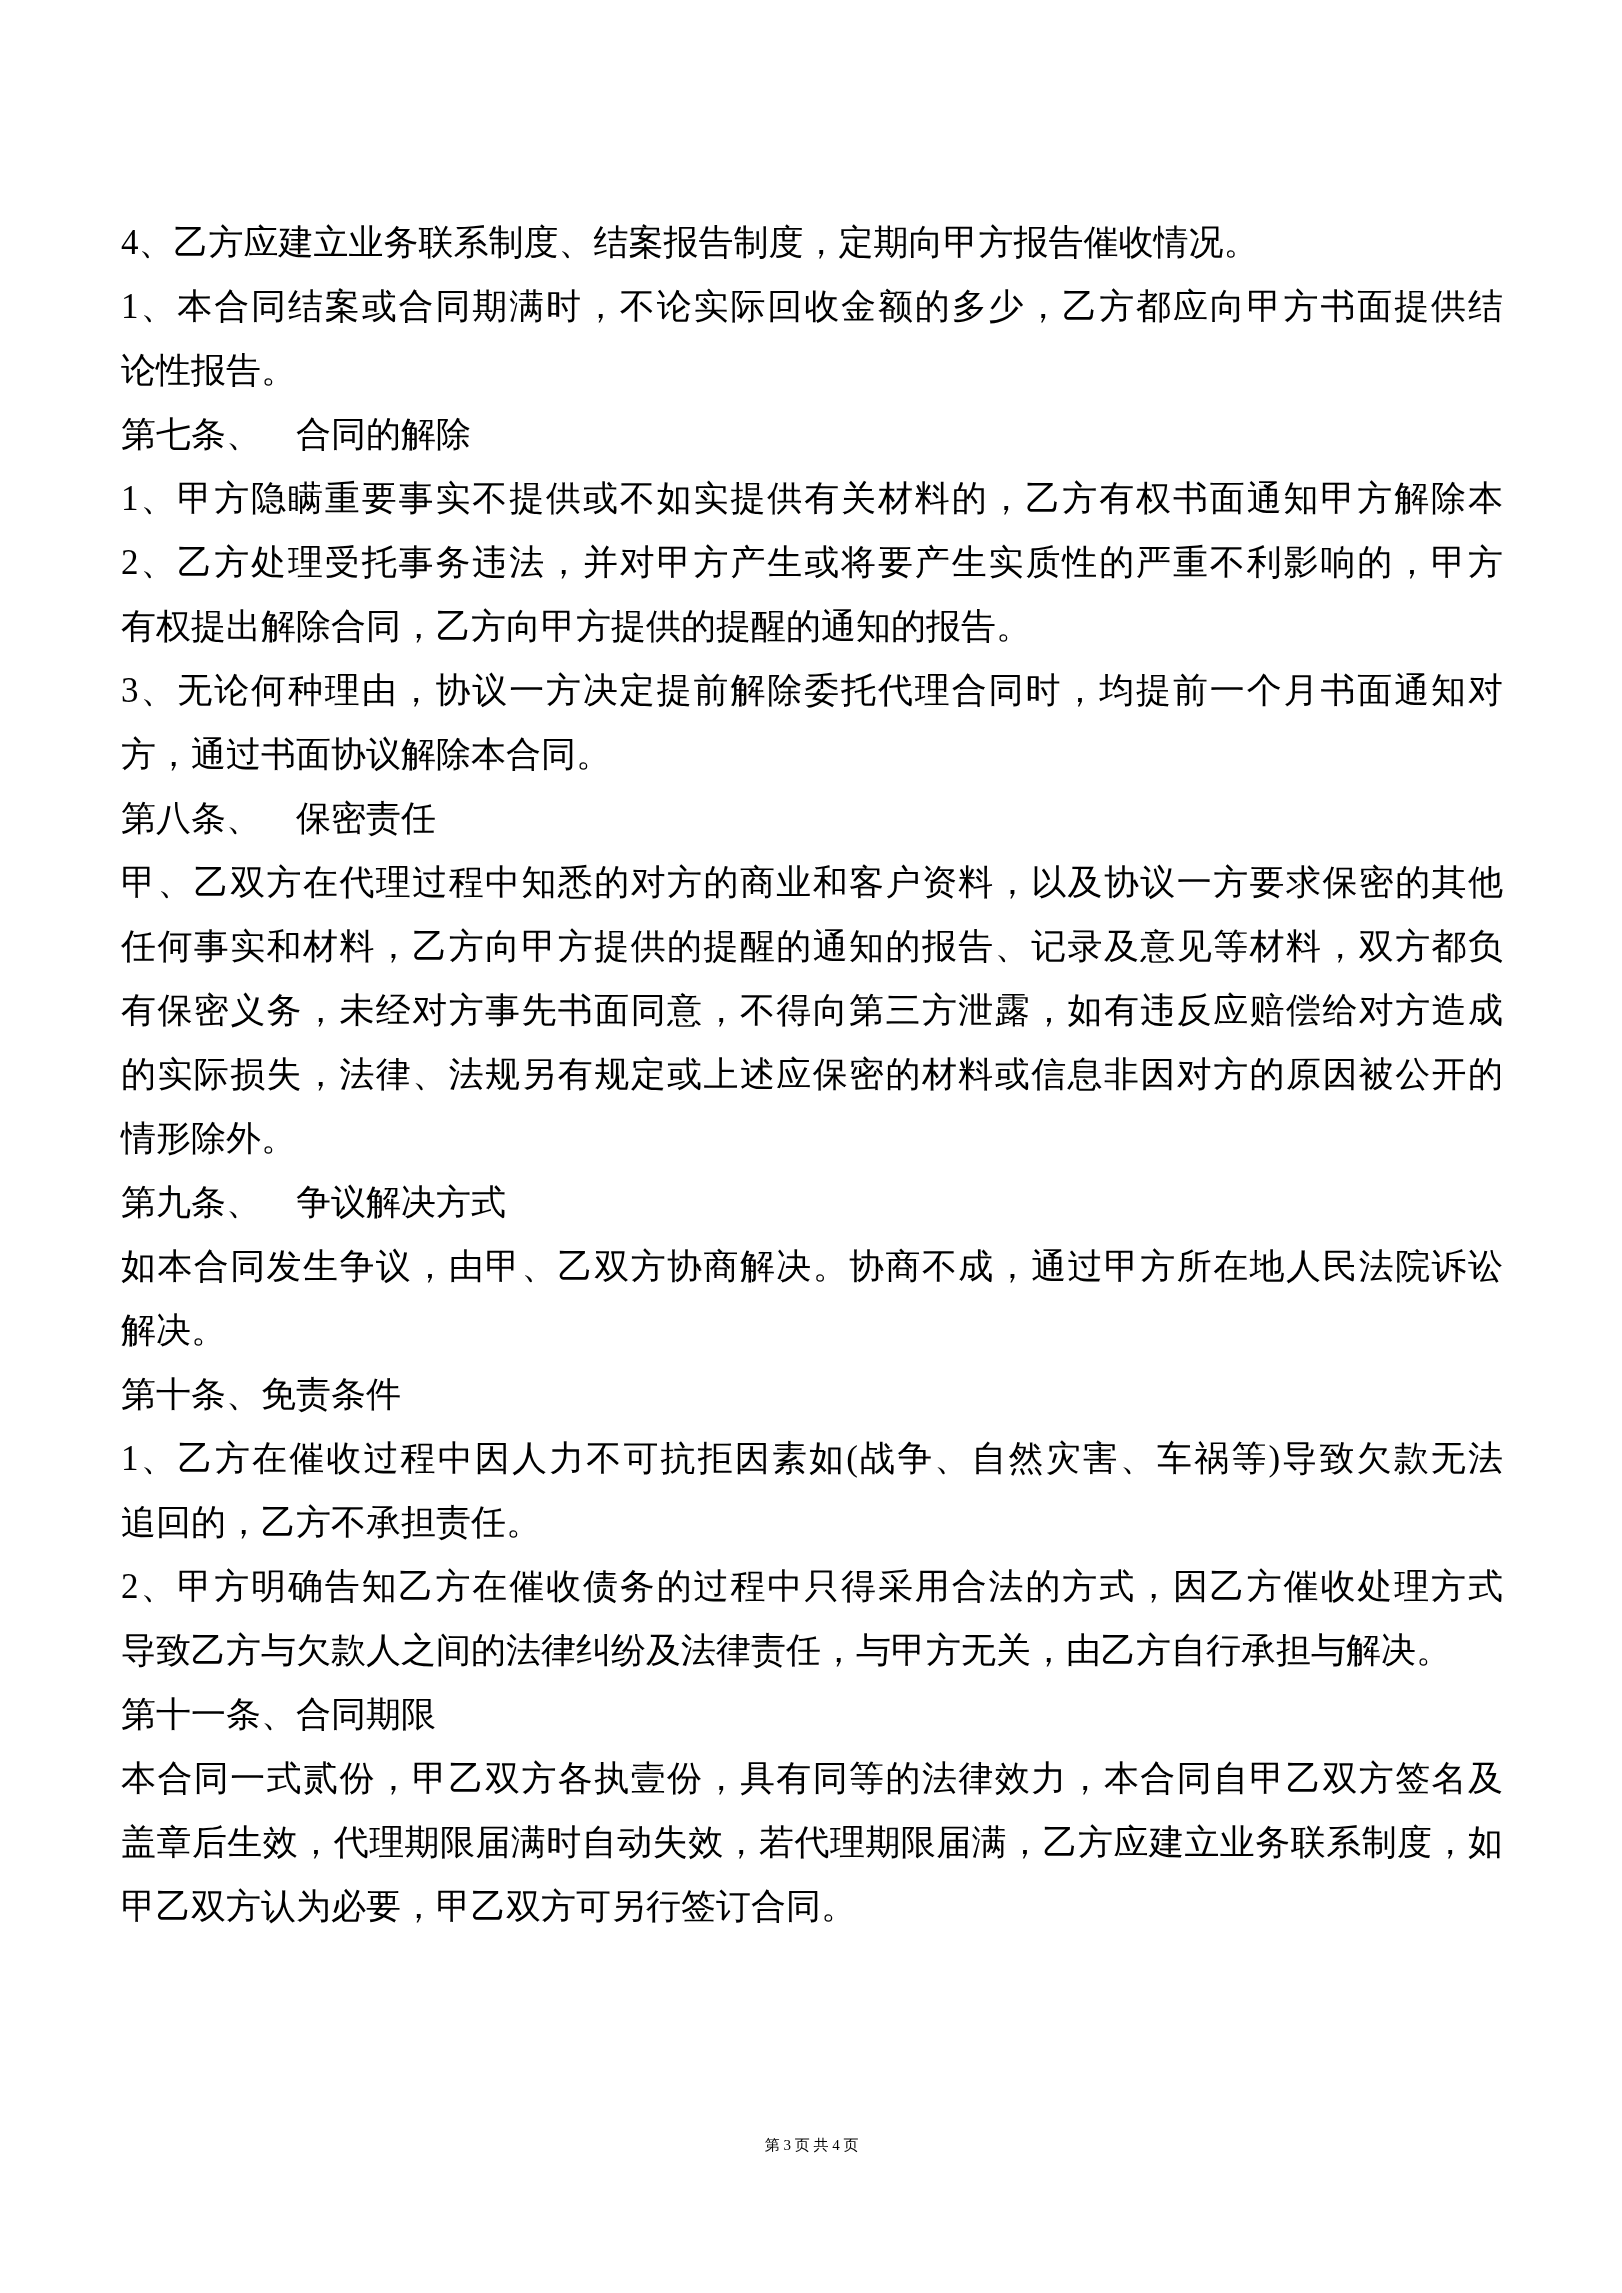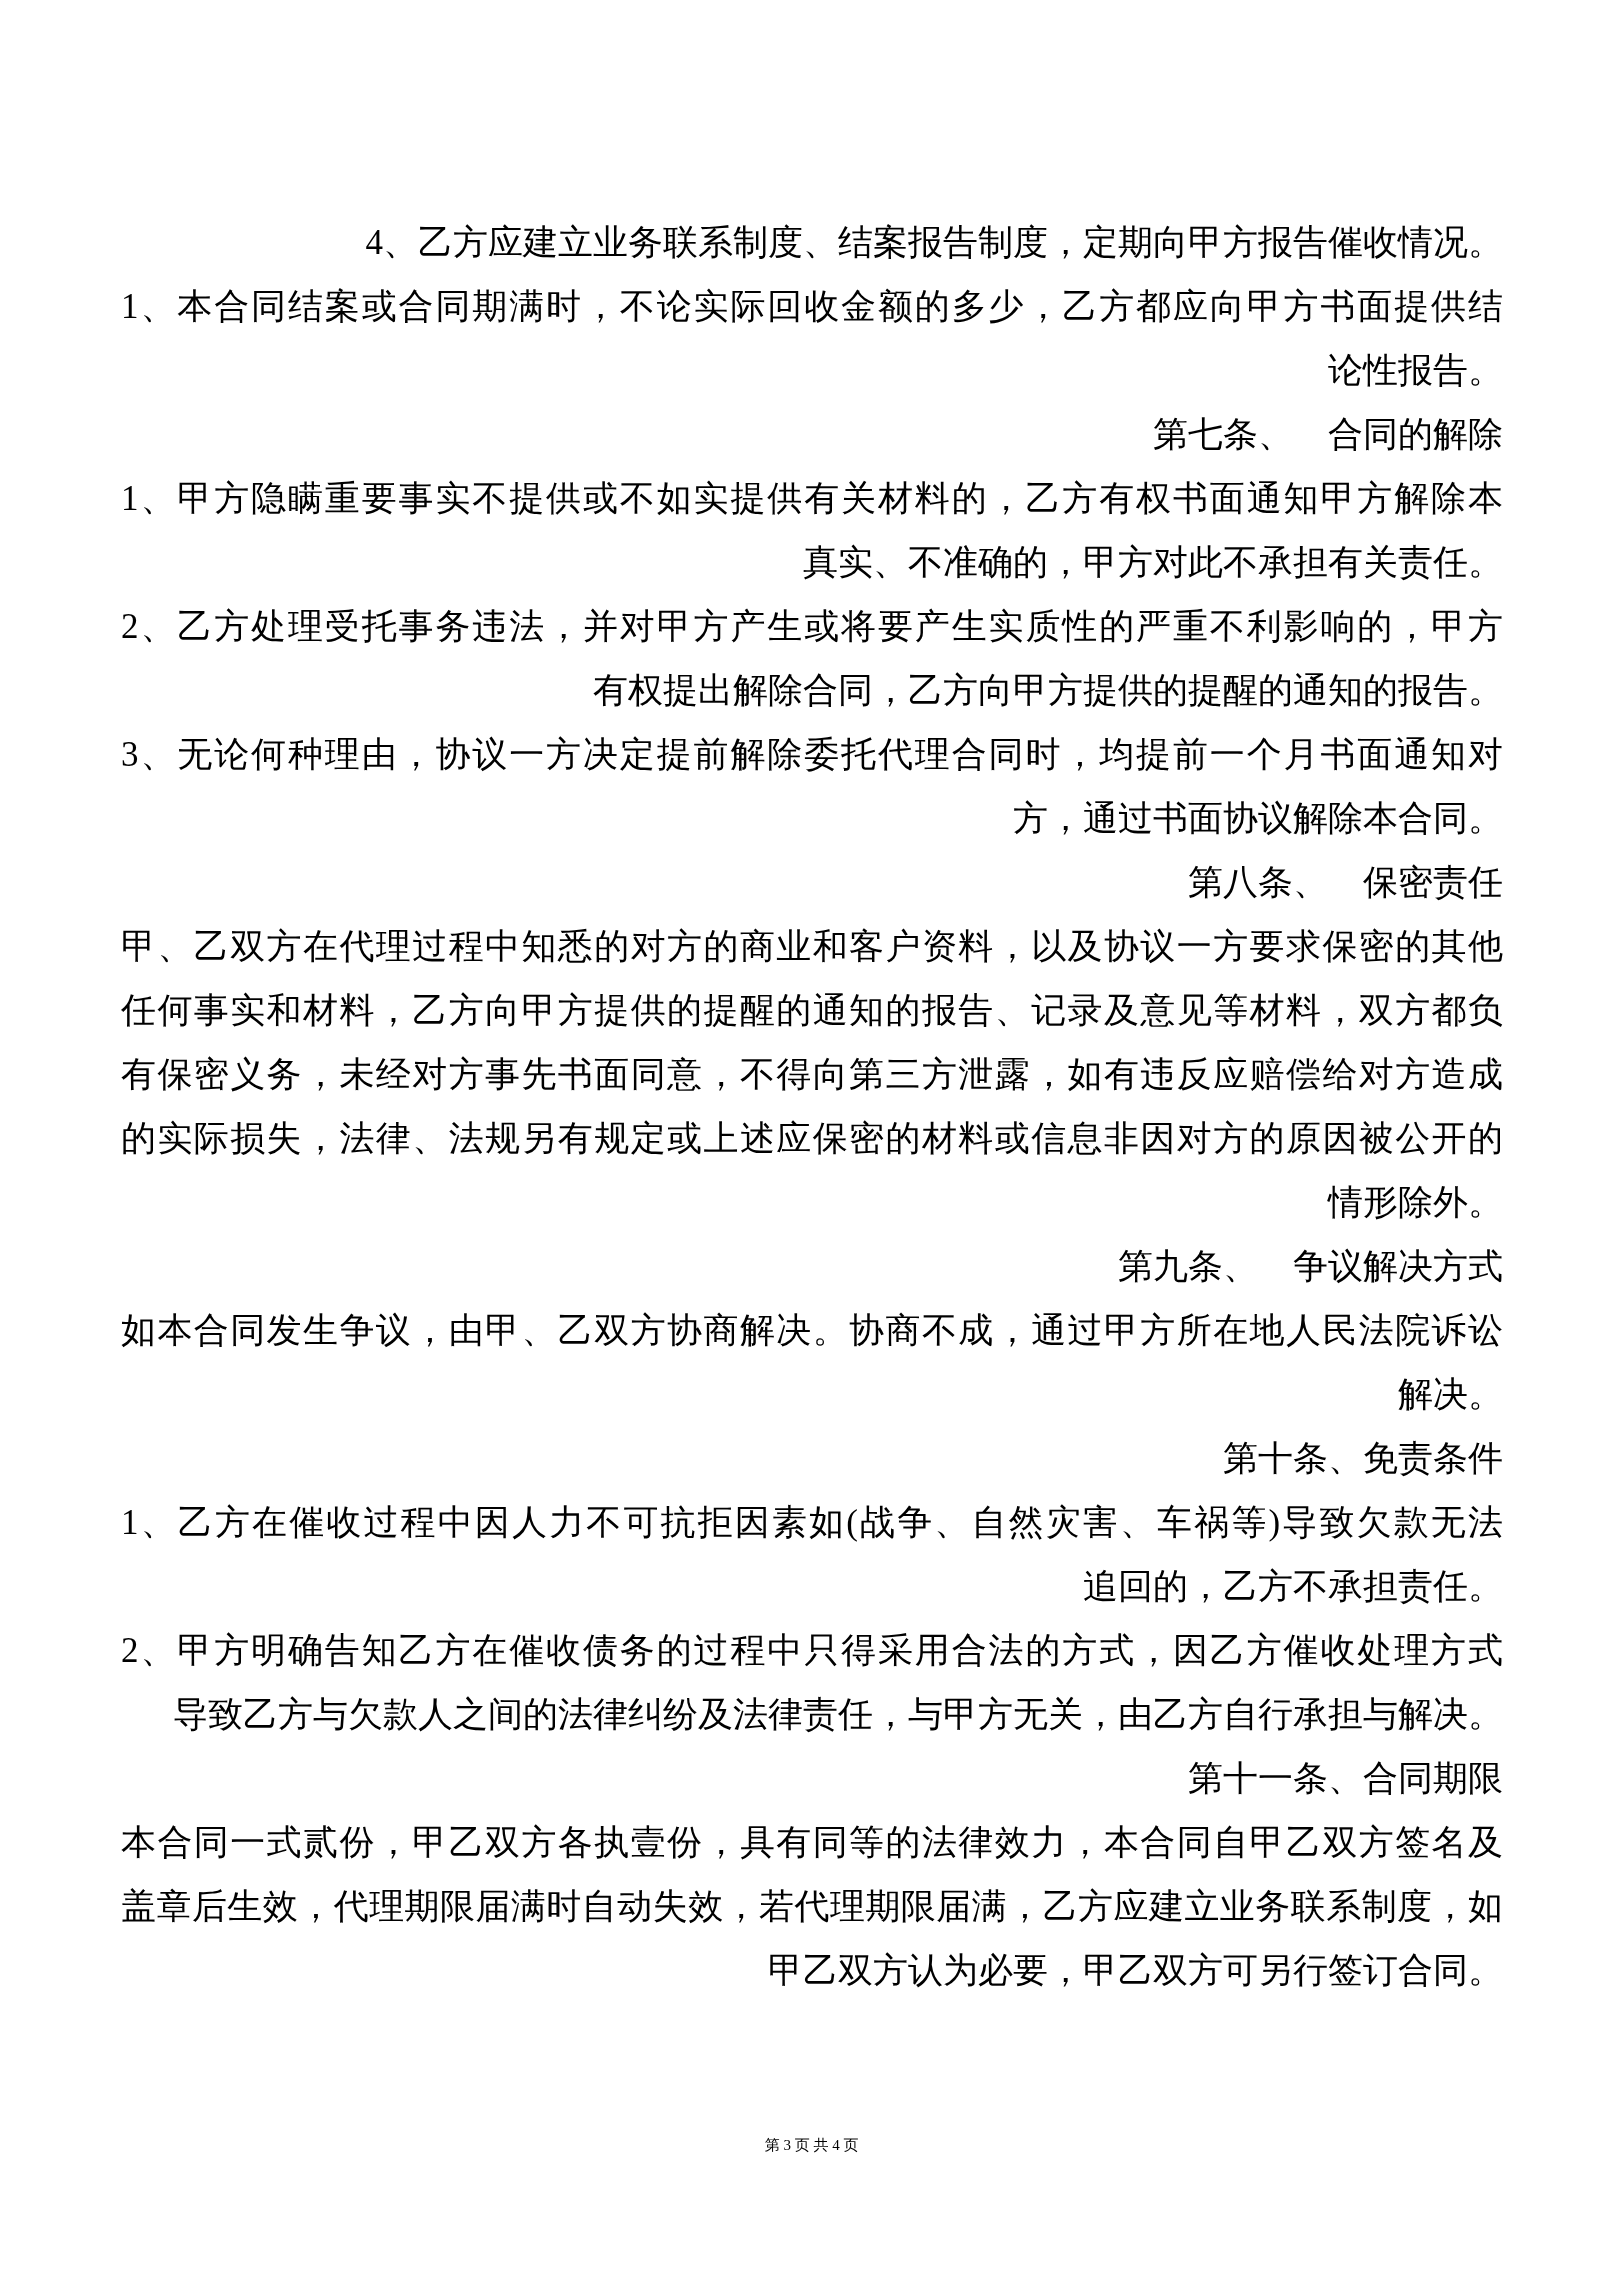--- a/index.html
+++ b/index.html
@@ -20,21 +20,21 @@
     position: absolute;
     left: 121px;
     top: 211px;
     width: 1382px;
   }
   .line {
     font-size: 35px;
     line-height: 64px;
     height: 64px;
     white-space: normal;
-    text-align: right;
+    text-align: left;
   }
   .line.fill {
     text-align: justify;
     text-align-last: justify;
   }
   .footer {
     position: absolute;
     left: 0;
     top: 2127px;
     width: 100%;
@@ -47,21 +47,20 @@
 </head>
 <body>
 
 <div class="page">
   <div class="content">
       <div class="line">4、乙方应建立业务联系制度、结案报告制度，定期向甲方报告催收情况。</div>
       <div class="line fill">1、本合同结案或合同期满时，不论实际回收金额的多少，乙方都应向甲方书面提供结</div>
       <div class="line">论性报告。</div>
       <div class="line">第七条、　合同的解除</div>
       <div class="line fill">1、甲方隐瞒重要事实不提供或不如实提供有关材料的，乙方有权书面通知甲方解除本</div>
-      <div class="line">真实、不准确的，甲方对此不承担有关责任。</div>
       <div class="line fill">2、乙方处理受托事务违法，并对甲方产生或将要产生实质性的严重不利影响的，甲方</div>
       <div class="line">有权提出解除合同，乙方向甲方提供的提醒的通知的报告。</div>
       <div class="line fill">3、无论何种理由，协议一方决定提前解除委托代理合同时，均提前一个月书面通知对</div>
       <div class="line">方，通过书面协议解除本合同。</div>
       <div class="line">第八条、　保密责任</div>
       <div class="line fill">甲、乙双方在代理过程中知悉的对方的商业和客户资料，以及协议一方要求保密的其他</div>
       <div class="line fill">任何事实和材料，乙方向甲方提供的提醒的通知的报告、记录及意见等材料，双方都负</div>
       <div class="line fill">有保密义务，未经对方事先书面同意，不得向第三方泄露，如有违反应赔偿给对方造成</div>
       <div class="line fill">的实际损失，法律、法规另有规定或上述应保密的材料或信息非因对方的原因被公开的</div>
       <div class="line">情形除外。</div>

